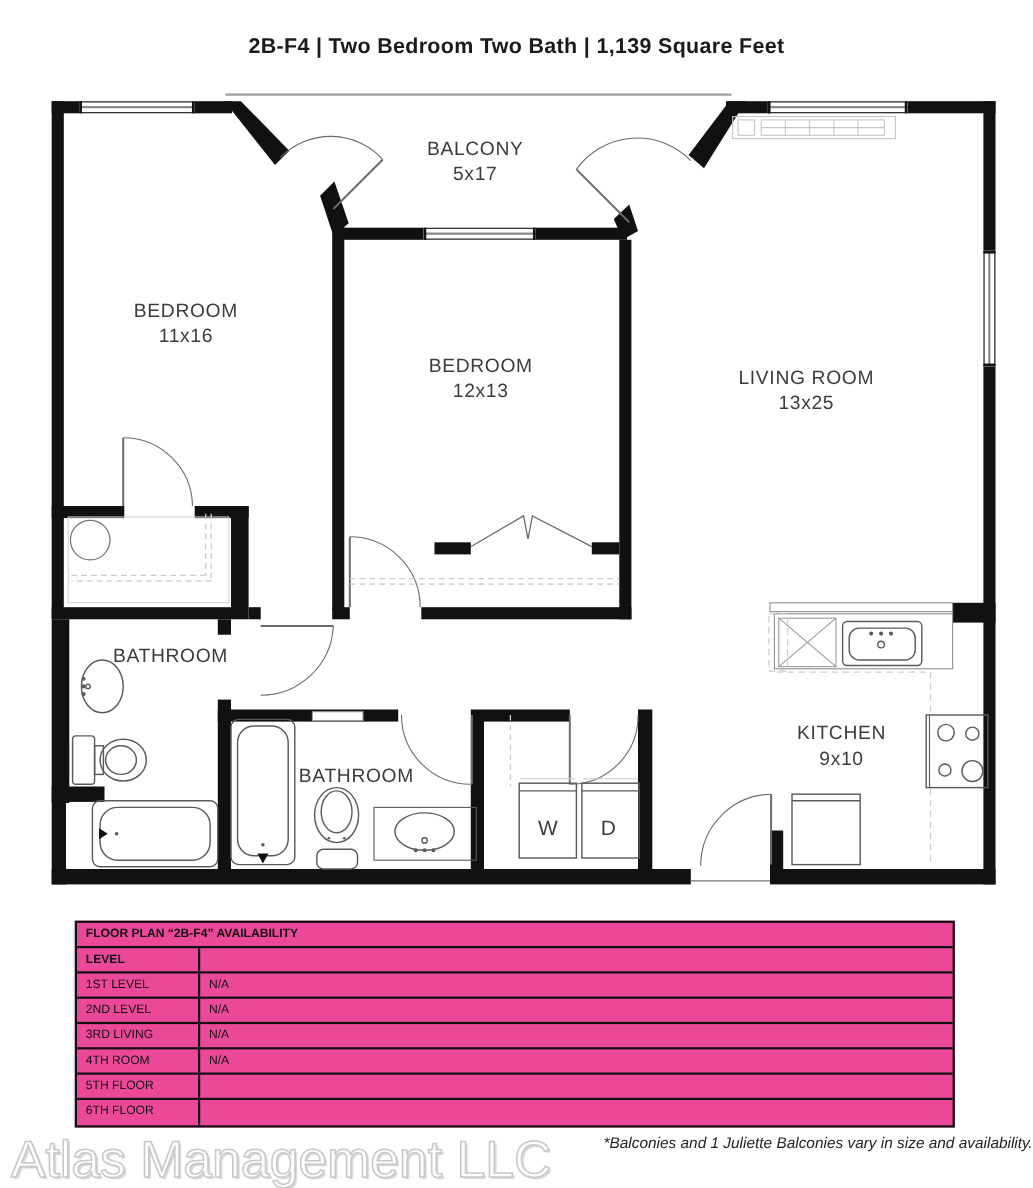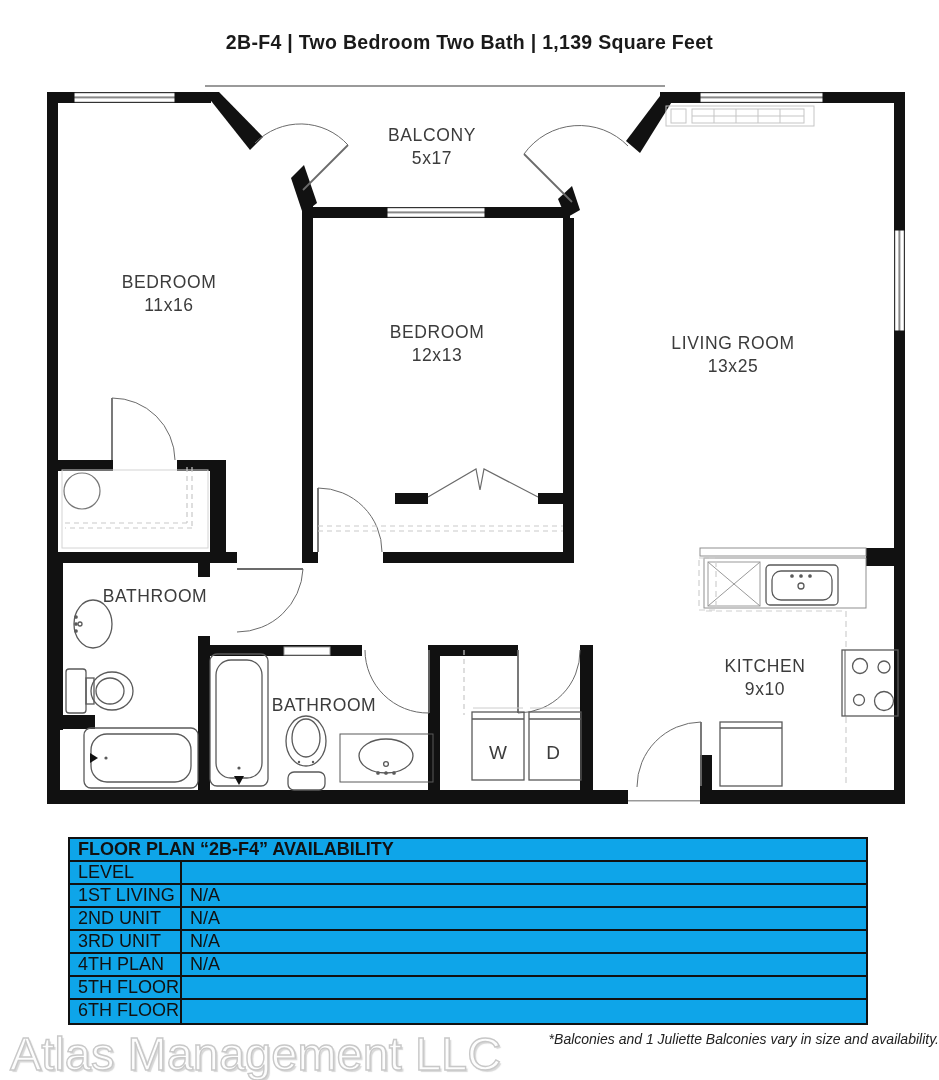--- a/index.html
+++ b/index.html
@@ -5,28 +5,28 @@
   html,body{margin:0;padding:0;background:#ffffff;}
   .page{position:relative;width:939px;height:1080px;background:#fff;overflow:hidden;
         font-family:"Liberation Sans",sans-serif;}
   .title{position:absolute;top:31px;left:0;right:0;text-align:center;
          font-size:19.5px;font-weight:bold;color:#1a1a1a;letter-spacing:.3px;}
   svg{position:absolute;top:0;left:0;}
   svg text{font-family:"Liberation Sans",sans-serif;fill:#3c3c3c;font-size:17.5px;letter-spacing:.6px;}
   svg text.wd{font-size:19px;letter-spacing:0;}
   
   .avail{position:absolute;left:68px;top:837px;width:800px;border:2px solid #111;
-         box-sizing:border-box;background:#0ea5e9;font-size:18px;color:#111;}
+         box-sizing:border-box;background:#ec4899;font-size:11px;color:#111;}
   .trow{display:flex;height:23px;line-height:21px;border-bottom:2px solid #111;box-sizing:border-box;}
   .trow:last-child{border-bottom:none;}
   .trow .c1{width:112px;border-right:2px solid #111;box-sizing:border-box;padding-left:8px;}
   .trow .c2{flex:1;padding-left:8px;}
   .trow.title-row{font-weight:bold;}
   .trow.title-row .full{padding-left:8px;width:100%;}
-  .trow.head-row{font-weight:normal;gap:22px;}
+  .trow.head-row{font-weight:bold;gap:22px;}
   .watermark{position:absolute;left:10px;top:1026px;font-size:47px;white-space:nowrap;
              color:#fdfdfd;-webkit-text-stroke:1.4px #c8c8c8;
              text-shadow:2px 2px 1px rgba(150,150,150,.38);z-index:1;text-align:center;}
   .footnote{position:absolute;top:1031px;left:0;right:0;text-align:right;
             font-style:italic;font-size:14px;color:#222;z-index:2;}
 </style>
 </head>
 <body>
 
 <div class="page">
@@ -303,33 +303,33 @@
   </svg>
 
   <div class="avail">
     <div class="trow title-row">
       <div class="full">FLOOR PLAN “2B-F4” AVAILABILITY</div>
     </div>
     <div class="trow head-row">
       <div class="c1">LEVEL</div>
     </div>
     <div class="trow">
-      <div class="c1">1ST LIVING</div>
+      <div class="c1">1ST LEVEL</div>
       <div class="c2">N/A</div>
     </div>
     <div class="trow">
-      <div class="c1">2ND UNIT</div>
+      <div class="c1">2ND LEVEL</div>
       <div class="c2">N/A</div>
     </div>
     <div class="trow">
-      <div class="c1">3RD UNIT</div>
+      <div class="c1">3RD LIVING</div>
       <div class="c2">N/A</div>
     </div>
     <div class="trow">
-      <div class="c1">4TH PLAN</div>
+      <div class="c1">4TH ROOM</div>
       <div class="c2">N/A</div>
     </div>
     <div class="trow">
       <div class="c1">5TH FLOOR</div>
     </div>
     <div class="trow">
       <div class="c1">6TH FLOOR</div>
     </div>
   </div>
 

